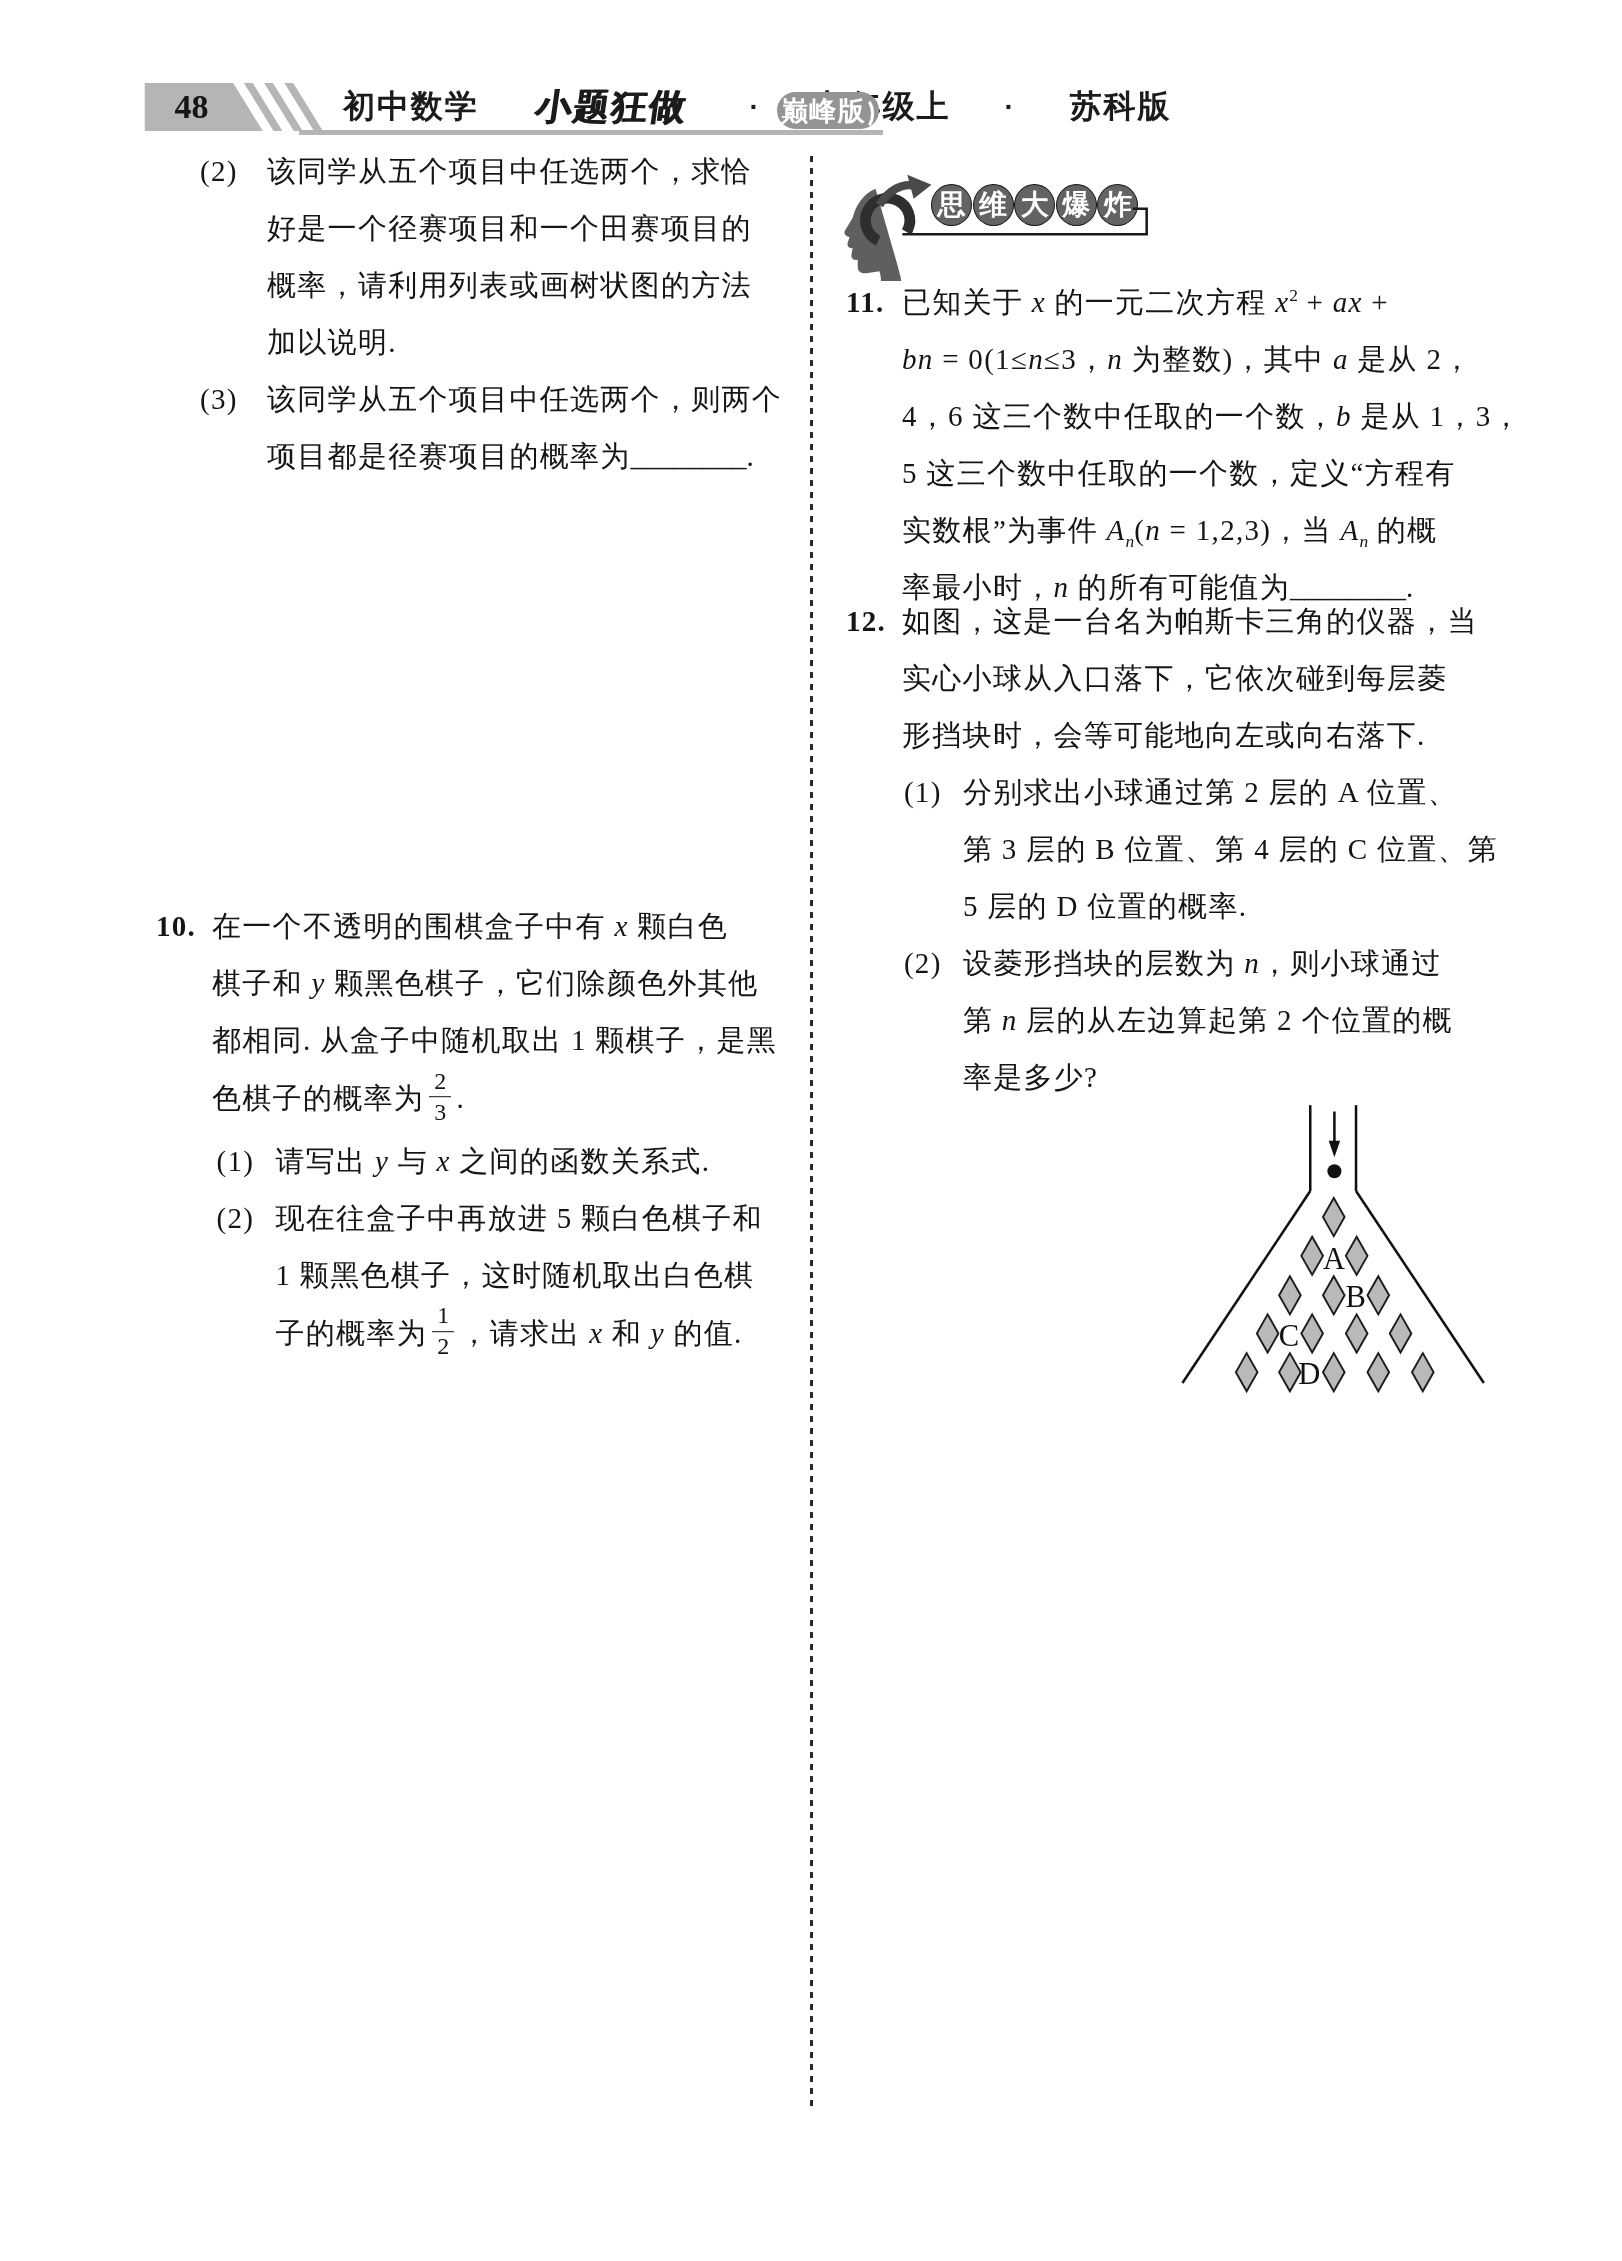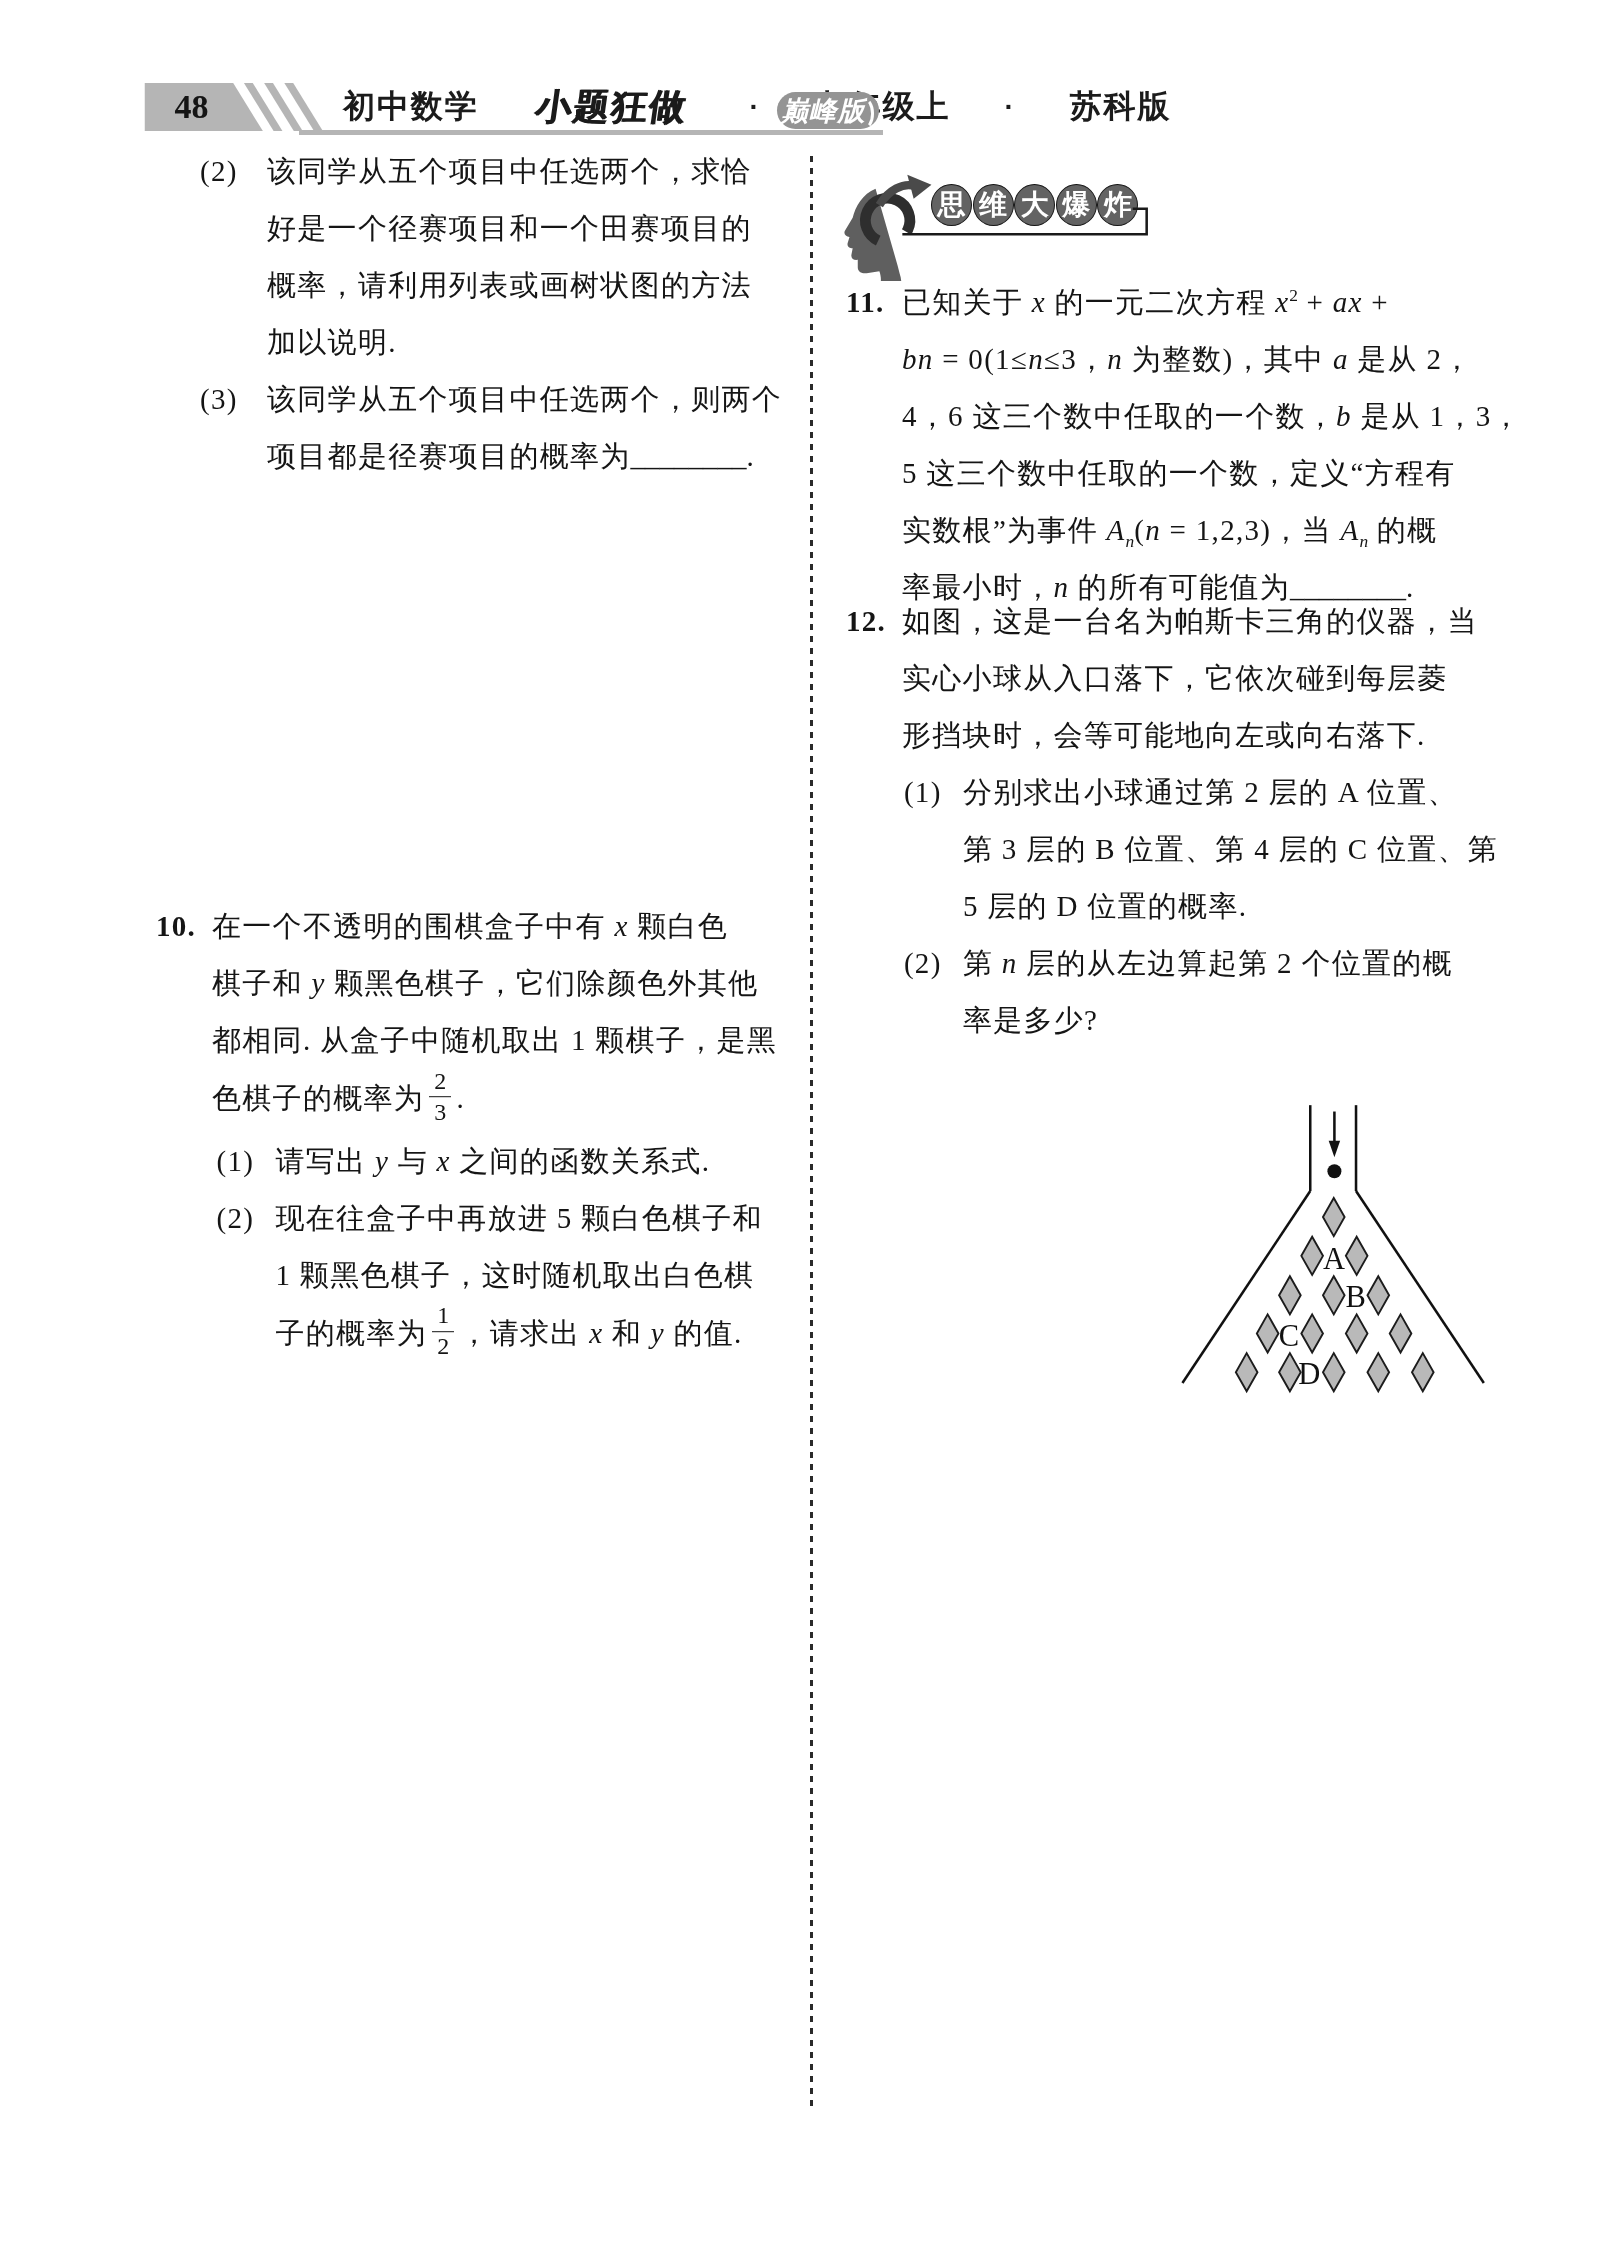--- a/index.html
+++ b/index.html
@@ -30,21 +30,20 @@
     text-shadow:1.3px 0 0 #1b1b1b;
   }
   #hdr-title .sep { margin:0 9px; font-size:28px; }
   #hdr-badge {
     left:777px; top:92px; width:102px; height:37px;
     background:#949494; border-radius:18.4px;
     color:#ffffff; font-family:"Liberation Sans","DejaVu Sans",sans-serif;
     font-weight:bold; font-size:27px; letter-spacing:1.3px;
     display:flex; align-items:center; justify-content:center;
     padding-right:9px;
-    font-style:italic;
   }
   #hdr-badge::after {
     content:""; position:absolute; right:5.1px; top:4.5px;
     width:15.3px; height:27px;
     border:3.2px solid transparent; border-right:3.2px solid #ffffff;
     border-radius:50%;
   }
   #hdr-underline { left:299px; top:130px; width:584px; height:5.1px; background:#b5b5b5; }
 
   
@@ -210,20 +209,21 @@
       <div class="marker">(1)</div>
       <div class="lines">
           <div class="tline"><span>分别求出小球通过第 2 层的 A 位置、</span></div>
           <div class="tline"><span>第 3 层的 B 位置、第 4 层的 C 位置、第</span></div>
           <div class="tline"><span>5 层的 D 位置的概率.</span></div>
         </div>
     </div>
     <div class="hitem sub">
       <div class="marker">(2)</div>
       <div class="lines">
+          <div class="tline"><span>设菱形挡块的层数为 </span><span class="it">n</span><span>，则小球通过</span></div>
           <div class="tline"><span>第 </span><span class="it">n</span><span> 层的从左边算起第 2 个位置的概</span></div>
           <div class="tline"><span>率是多少?</span></div>
         </div>
     </div>
   </div>
 </div>
 
 <svg id="diagram" class="abs" width="337" height="299" viewBox="0 0 530 470" style="font-size:46px">
   <g stroke="#111111" stroke-width="4">
     <line x1="230" y1="8" x2="230" y2="143"></line>

